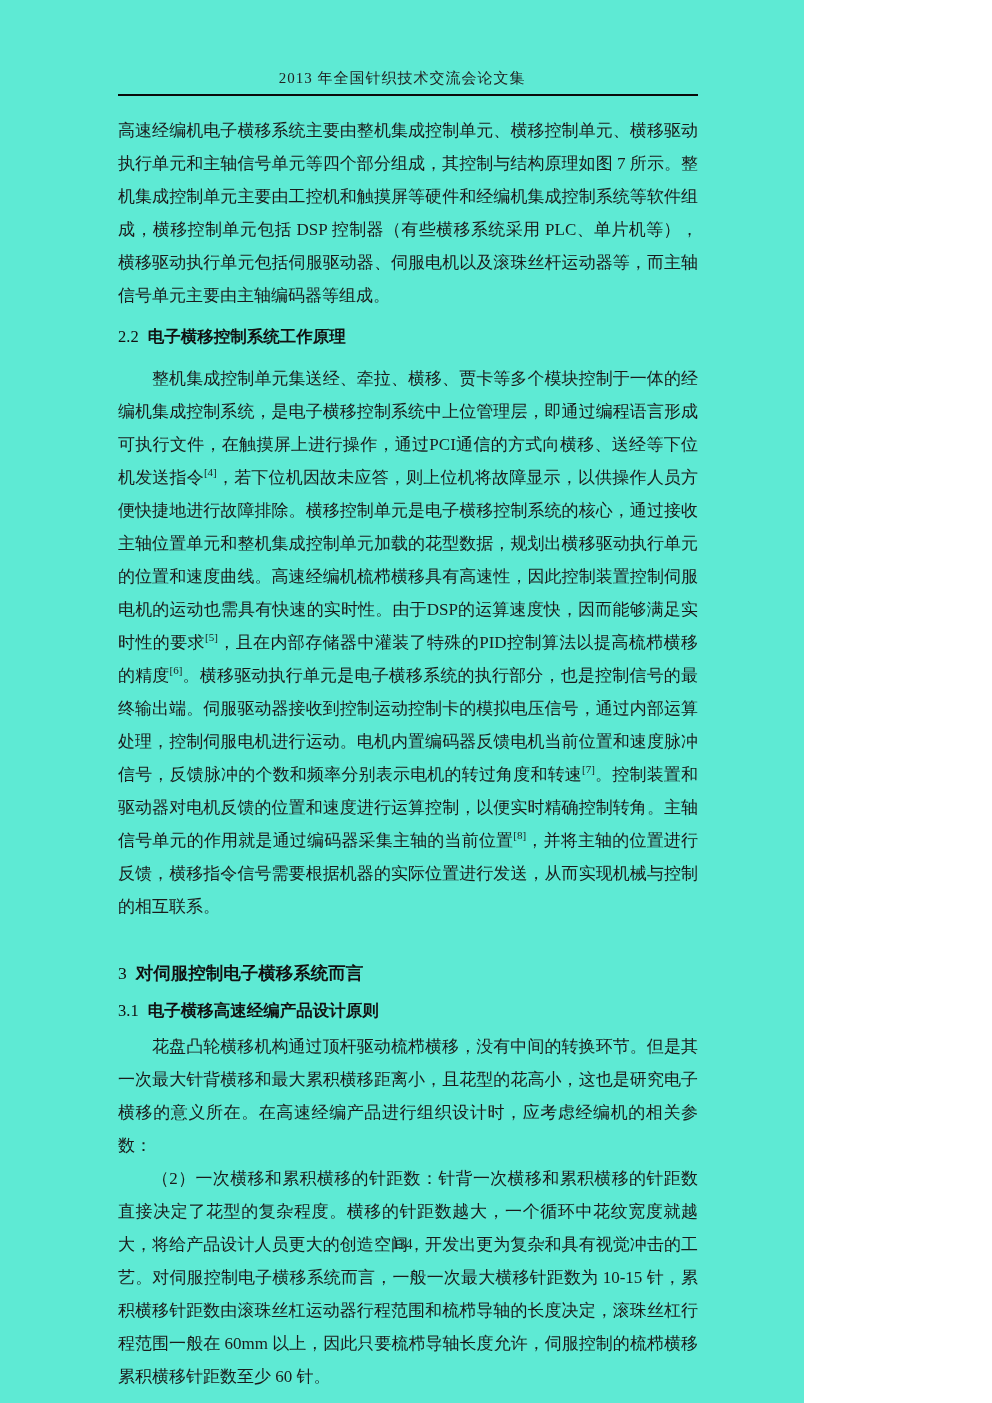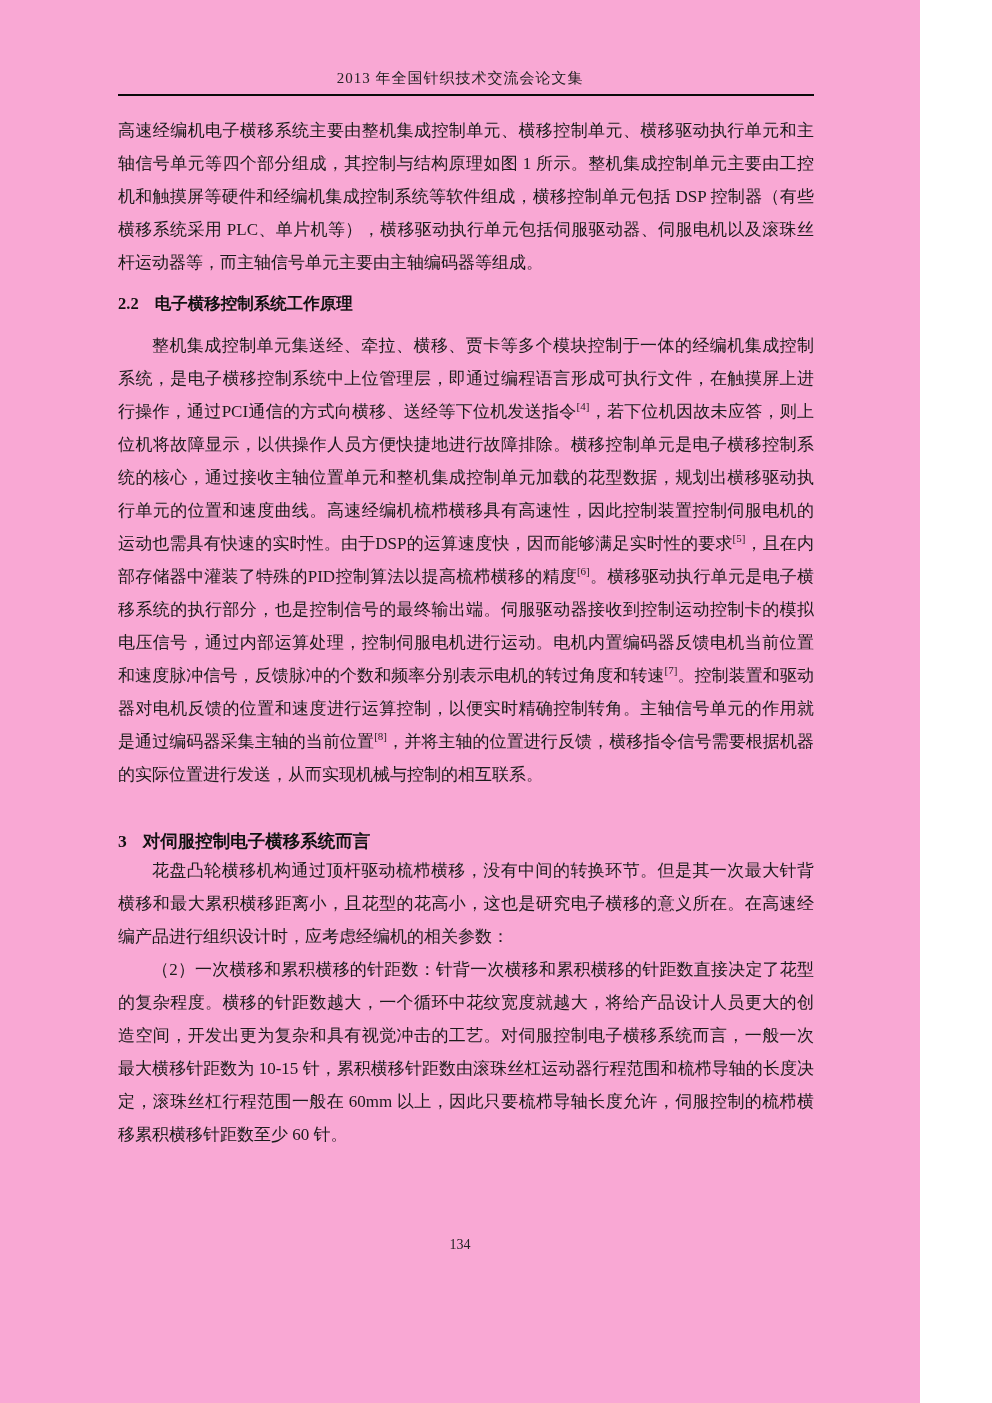--- a/index.html
+++ b/index.html
@@ -2,23 +2,23 @@
 <html><head>
 <meta charset="utf-8">
 <style>
   html, body {
     margin: 0;
     padding: 0;
     background: #ffffff;
   }
   .page {
     position: relative;
-    width: 920px;
+    width: 804px;
     height: 1403px;
-    background: #f9a8d4;
+    background: #5eead4;
     color: #1b1b1b;
     font-family: "Liberation Serif", serif;
     overflow: hidden;
   }
   .header-title {
     padding-top: 70px;
     text-align: center;
     font-size: 15px;
     line-height: 17px;
     letter-spacing: 1px;
@@ -59,22 +59,22 @@
     margin: 37px 0 0 0;
   }
   h3.sub-heading {
     font-size: 16.5px;
     line-height: 25px;
     margin: 12px 0 13px 0;
   }
   h3.sub-heading.second { margin-top: 12px; margin-bottom: 7px; }
   .h-num {
     font-family: "Liberation Serif", serif;
-    font-weight: bold;
-    margin-right: 16px;
+    font-weight: normal;
+    margin-right: 9px;
   }
   .footer {
     position: absolute;
     left: 0;
     right: 0;
     top: 1237px;
     text-align: center;
     font-size: 14px;
     color: #222;
   }
@@ -84,32 +84,35 @@
 
 <div class="page">
 
   <div class="header">
     <div class="header-title">2013 年全国针织技术交流会论文集</div>
     <hr class="header-rule">
   </div>
 
   <div class="body-block">
 
-    <p class="para first">高速经编机电子横移系统主要由整机集成控制单元、横移控制单元、横移驱动执行单元和主轴信号单元等四个部分组成，其控制与结构原理如图 1 所示。整机集成控制单元主要由工控机和触摸屏等硬件和经编机集成控制系统等软件组成，横移控制单元包括 DSP 控制器（有些横移系统采用 PLC、单片机等），横移驱动执行单元包括伺服驱动器、伺服电机以及滚珠丝杆运动器等，而主轴信号单元主要由主轴编码器等组成。</p>
+    <p class="para first">高速经编机电子横移系统主要由整机集成控制单元、横移控制单元、横移驱动执行单元和主轴信号单元等四个部分组成，其控制与结构原理如图 7 所示。整机集成控制单元主要由工控机和触摸屏等硬件和经编机集成控制系统等软件组成，横移控制单元包括 DSP 控制器（有些横移系统采用 PLC、单片机等），横移驱动执行单元包括伺服驱动器、伺服电机以及滚珠丝杆运动器等，而主轴信号单元主要由主轴编码器等组成。</p>
 
     <h3 class="sub-heading">
       <span class="h-num">2.2</span><span>电子横移控制系统工作原理</span>
     </h3>
 
     <p class="para indent">整机集成控制单元集送经、牵拉、横移、贾卡等多个模块控制于一体的经编机集成控制系统，是电子横移控制系统中上位管理层，即通过编程语言形成可执行文件，在触摸屏上进行操作，通过PCI通信的方式向横移、送经等下位机发送指令<sup>[4]</sup>，若下位机因故未应答，则上位机将故障显示，以供操作人员方便快捷地进行故障排除。横移控制单元是电子横移控制系统的核心，通过接收主轴位置单元和整机集成控制单元加载的花型数据，规划出横移驱动执行单元的位置和速度曲线。高速经编机梳栉横移具有高速性，因此控制装置控制伺服电机的运动也需具有快速的实时性。由于DSP的运算速度快，因而能够满足实时性的要求<sup>[5]</sup>，且在内部存储器中灌装了特殊的PID控制算法以提高梳栉横移的精度<sup>[6]</sup>。横移驱动执行单元是电子横移系统的执行部分，也是控制信号的最终输出端。伺服驱动器接收到控制运动控制卡的模拟电压信号，通过内部运算处理，控制伺服电机进行运动。电机内置编码器反馈电机当前位置和速度脉冲信号，反馈脉冲的个数和频率分别表示电机的转过角度和转速<sup>[7]</sup>。控制装置和驱动器对电机反馈的位置和速度进行运算控制，以便实时精确控制转角。主轴信号单元的作用就是通过编码器采集主轴的当前位置<sup>[8]</sup>，并将主轴的位置进行反馈，横移指令信号需要根据机器的实际位置进行发送，从而实现机械与控制的相互联系。</p>
 
     <h2 class="sec-heading">
       <span class="h-num">3</span><span>对伺服控制电子横移系统而言</span>
     </h2>
 
+    <h3 class="sub-heading second">
+      <span class="h-num">3.1</span><span>电子横移高速经编产品设计原则</span>
+    </h3>
 
     <p class="para indent">花盘凸轮横移机构通过顶杆驱动梳栉横移，没有中间的转换环节。但是其一次最大针背横移和最大累积横移距离小，且花型的花高小，这也是研究电子横移的意义所在。在高速经编产品进行组织设计时，应考虑经编机的相关参数：</p>
 
 
     <p class="para indent">（2）一次横移和累积横移的针距数：针背一次横移和累积横移的针距数直接决定了花型的复杂程度。横移的针距数越大，一个循环中花纹宽度就越大，将给产品设计人员更大的创造空间，开发出更为复杂和具有视觉冲击的工艺。对伺服控制电子横移系统而言，一般一次最大横移针距数为 10-15 针，累积横移针距数由滚珠丝杠运动器行程范围和梳栉导轴的长度决定，滚珠丝杠行程范围一般在 60mm 以上，因此只要梳栉导轴长度允许，伺服控制的梳栉横移累积横移针距数至少 60 针。</p>
 
   </div>
 
   <div class="footer">
     <span>134</span>

